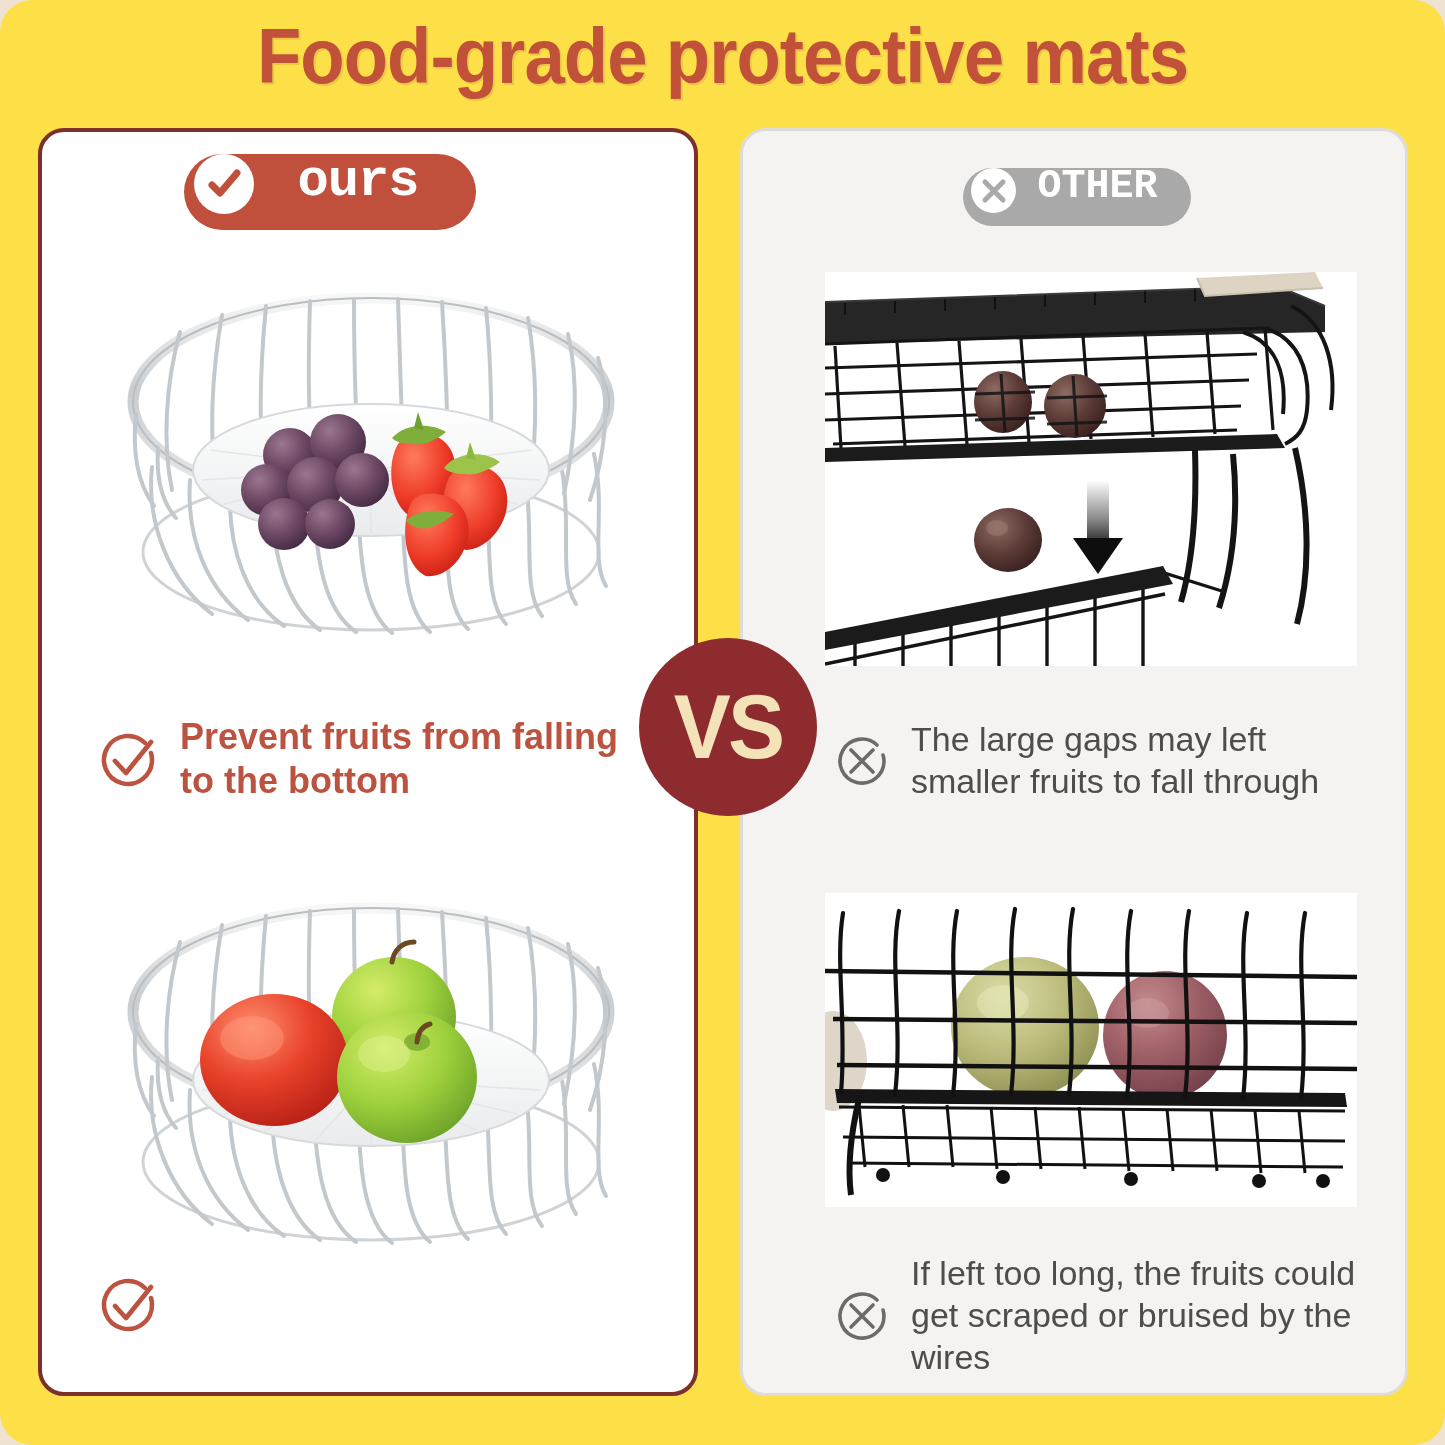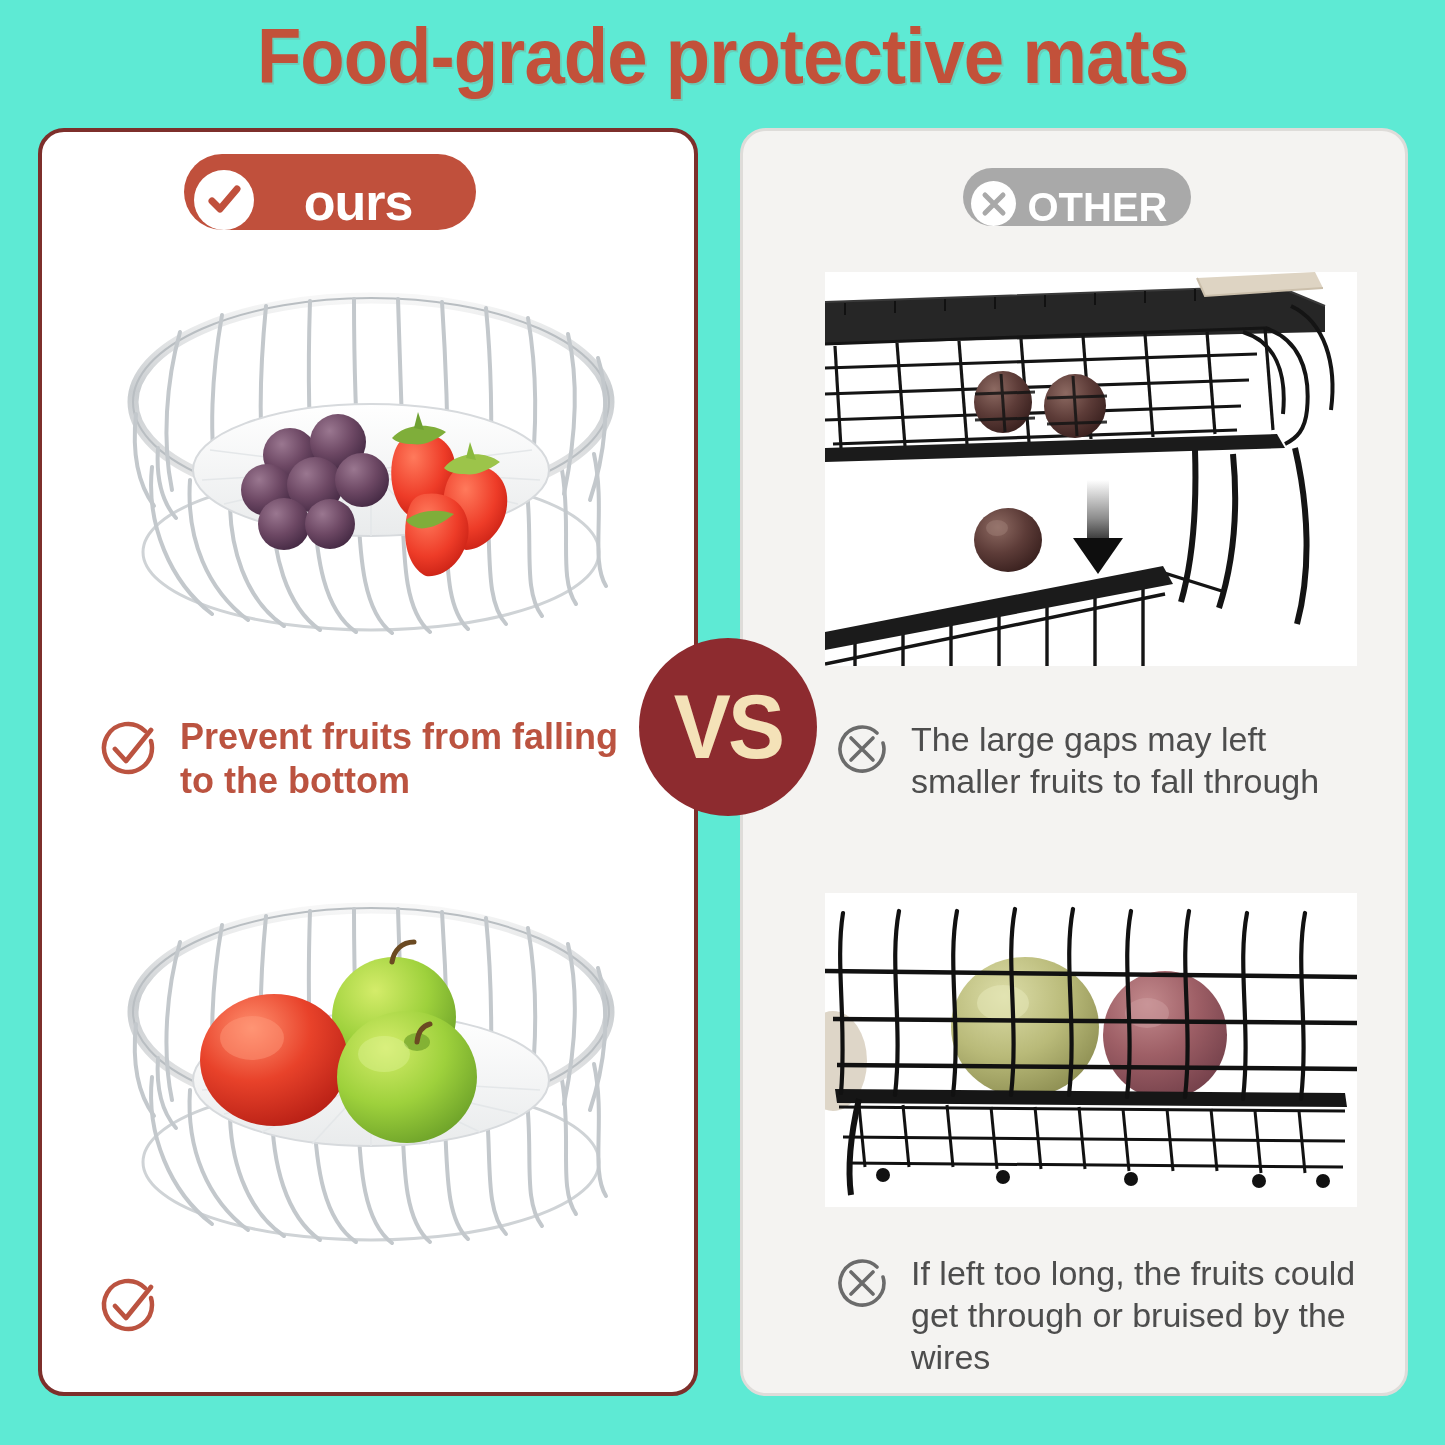--- a/index.html
+++ b/index.html
@@ -5,21 +5,22 @@
   html, body {
     margin: 0; padding: 0;
     width: 1445px; height: 1445px;
     background: #efe2d3;
     font-family: "Liberation Sans", sans-serif;
     overflow: hidden;
   }
   #root {
     position: relative;
     width: 1445px; height: 1445px;
-    background: #5eead4;
+    background: #fde047;
+    border-radius: 32px;
   }
 
   
   .title {
     position: absolute;
     left: 0; top: 8px;
     width: 1445px;
     text-align: center;
     font-family: "Liberation Sans Narrow", "Liberation Sans", sans-serif;
     font-size: 78px;
@@ -48,23 +49,24 @@
     left: 740px; top: 128px;
     width: 668px; height: 1268px;
     background: #f4f3f1;
     border: 3px solid #dedcd9;
   }
 
   
   .badge {
     position: absolute;
     display: flex;
-    align-items: flex-end;
+    align-items: flex-start;
     border-radius: 999px;
     box-sizing: border-box;
+    font-family: Liberation Mono, monospace;
   }
   .badge-ours {
     left: 184px; top: 154px;
     width: 292px; height: 76px;
     background: #c0503c;
     padding-left: 10px;
   }
   .badge-other {
     left: 963px; top: 168px;
     width: 228px; height: 58px;
@@ -129,21 +131,21 @@
   }
   .imgbox.l1 { left: 62px;  top: 252px;  width: 618px; height: 420px; }
   .imgbox.l2 { left: 62px;  top: 862px;  width: 618px; height: 420px; }
   .imgbox.r1 { left: 825px; top: 272px;  width: 532px; height: 394px; }
   .imgbox.r2 { left: 825px; top: 893px;  width: 532px; height: 314px; }
 
   
   .feature {
     position: absolute;
     display: flex;
-    align-items: flex-start;
+    align-items: center;
   }
   .feature .icon { flex: 0 0 auto; margin-top: 2px; }
   .feature .ftext {
     margin-left: 20px;
     font-size: 36px;
     font-weight: bold;
     line-height: 44px;
   }
   .feature.good .ftext { color: #bb5340; }
   .feature.bad .ftext  { color: #4d4d4d; font-weight: normal; font-size: 34px; line-height: 42px; }
@@ -562,20 +564,20 @@
     </svg>
   </div>
 
   <div class="feature bad f-other-2">
     <span class="icon">
       <svg width="58" height="58" viewBox="0 0 58 58">
         <path d="M44 13 A22 22 0 1 0 51 29 A22 22 0 0 0 50 23" fill="none" stroke="#6b6b6b" stroke-width="3.6" stroke-linecap="round"></path>
         <path d="M18 18 L40 40 M40 18 L18 40" fill="none" stroke="#6b6b6b" stroke-width="3.6" stroke-linecap="round"></path>
       </svg>
     </span>
-    <span class="ftext">If left too long, the fruits could get through or bruised by the wires</span>
+    <span class="ftext">If left too long, the fruits could get scraped or bruised by the wires</span>
   </div>
 
   <div class="vs-badge">
     <span>VS</span>
   </div>
 
 </div>
 
 </body></html>

